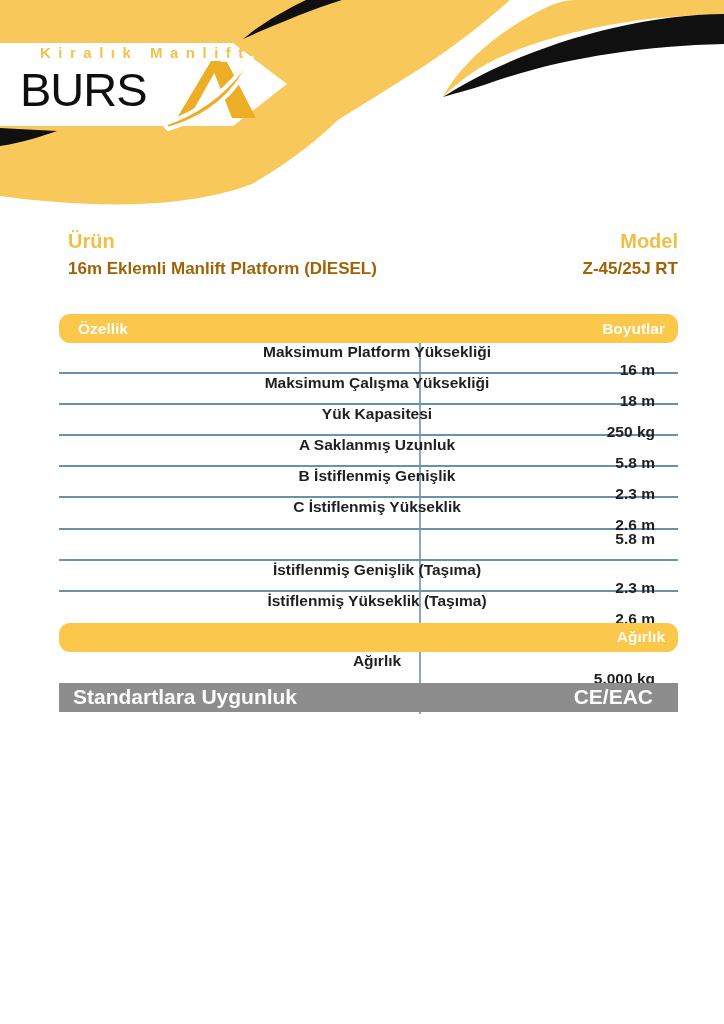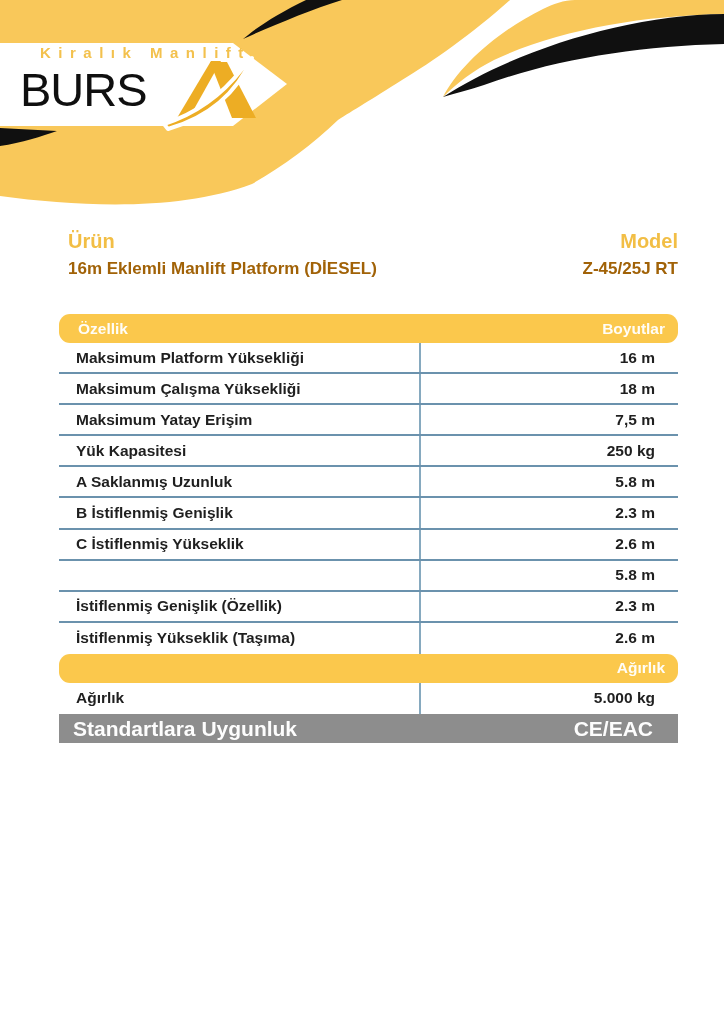--- a/index.html
+++ b/index.html
@@ -42,20 +42,21 @@
   .rows { position:relative; z-index:1; }
   .vline {
     position:absolute; z-index:0; left:360px; top:29px; width:2px; height:371px;
     background:#86a9bf;
   }
   .spec-row {
     height:31.1px; display:flex; align-items:center;
     border-bottom:2px solid #6b92ad;
     font-size:15.5px; font-weight:700; color:#1f1f1f;
     background:transparent;
+    flex-direction:column;
   }
   .spec-row.no-border { border-bottom:none; }
   .spec-row .cell-label { padding-left:17px; }
   .spec-row .cell-value { margin-left:auto; padding-right:23px; }
   .gray-band {
     position:relative; z-index:2; height:29px; background:#8D8D8D;
     display:flex; align-items:center; justify-content:space-between;
     color:#fdfdfd; font-size:21px; font-weight:700;
   }
   .gray-band .l { padding-left:14px; }
@@ -110,24 +111,20 @@
   <div class="spec-row">
     <span class="cell-label">Maksimum Platform Yüksekliği</span>
     <span class="cell-value">16 m</span>
   </div>
 
   <div class="spec-row">
     <span class="cell-label">Maksimum Çalışma Yüksekliği</span>
     <span class="cell-value">18 m</span>
   </div>
 
-  <div class="spec-row">
-    <span class="cell-label">Maksimum Yatay Erişim</span>
-    <span class="cell-value">7,5 m</span>
-  </div>
 
   <div class="spec-row">
     <span class="cell-label">Yük Kapasitesi</span>
     <span class="cell-value">250 kg</span>
   </div>
 
   <div class="spec-row">
     <span class="cell-label">A Saklanmış Uzunluk</span>
     <span class="cell-value">5.8 m</span>
   </div>
@@ -140,21 +137,21 @@
   <div class="spec-row">
     <span class="cell-label">C İstiflenmiş Yükseklik</span>
     <span class="cell-value">2.6 m</span>
   </div>
 
   <div class="spec-row">
     <span class="cell-value">5.8 m</span>
   </div>
 
   <div class="spec-row">
-    <span class="cell-label">İstiflenmiş Genişlik (Özellik)</span>
+    <span class="cell-label">İstiflenmiş Genişlik (Taşıma)</span>
     <span class="cell-value">2.3 m</span>
   </div>
 
   <div class="spec-row no-border">
     <span class="cell-label">İstiflenmiş Yükseklik (Taşıma)</span>
     <span class="cell-value">2.6 m</span>
   </div>
 </div>
 
     <div class="band">

